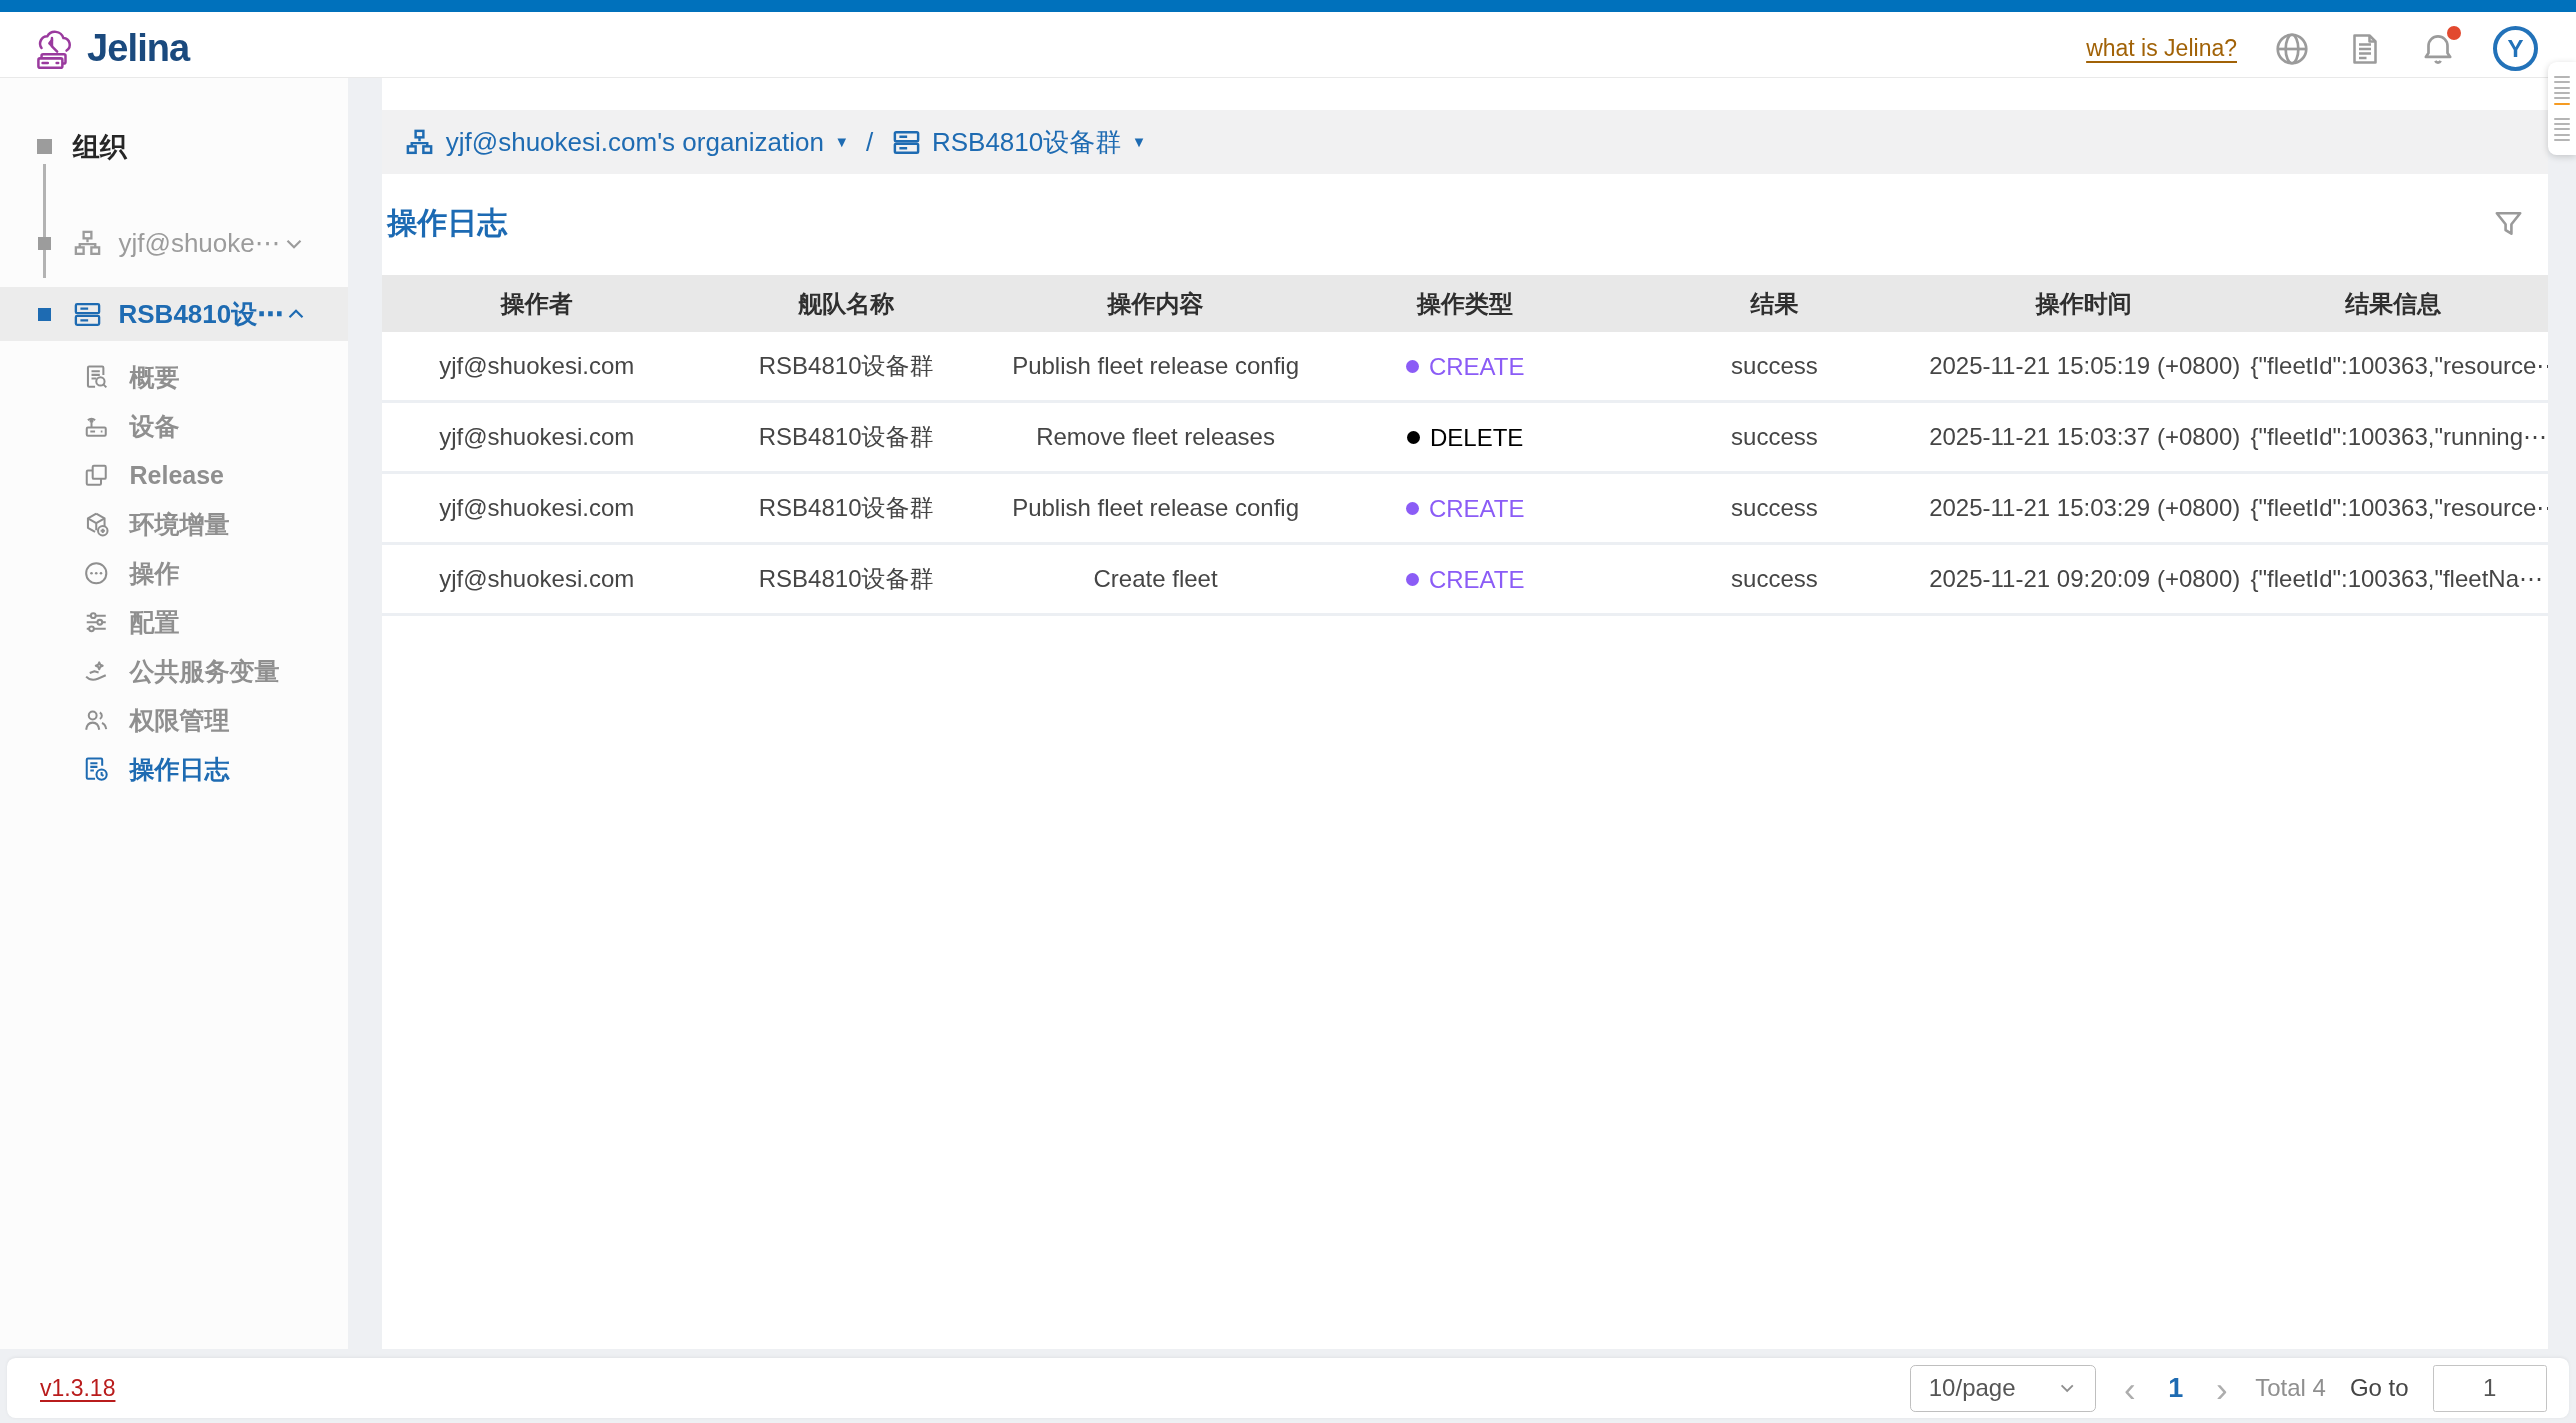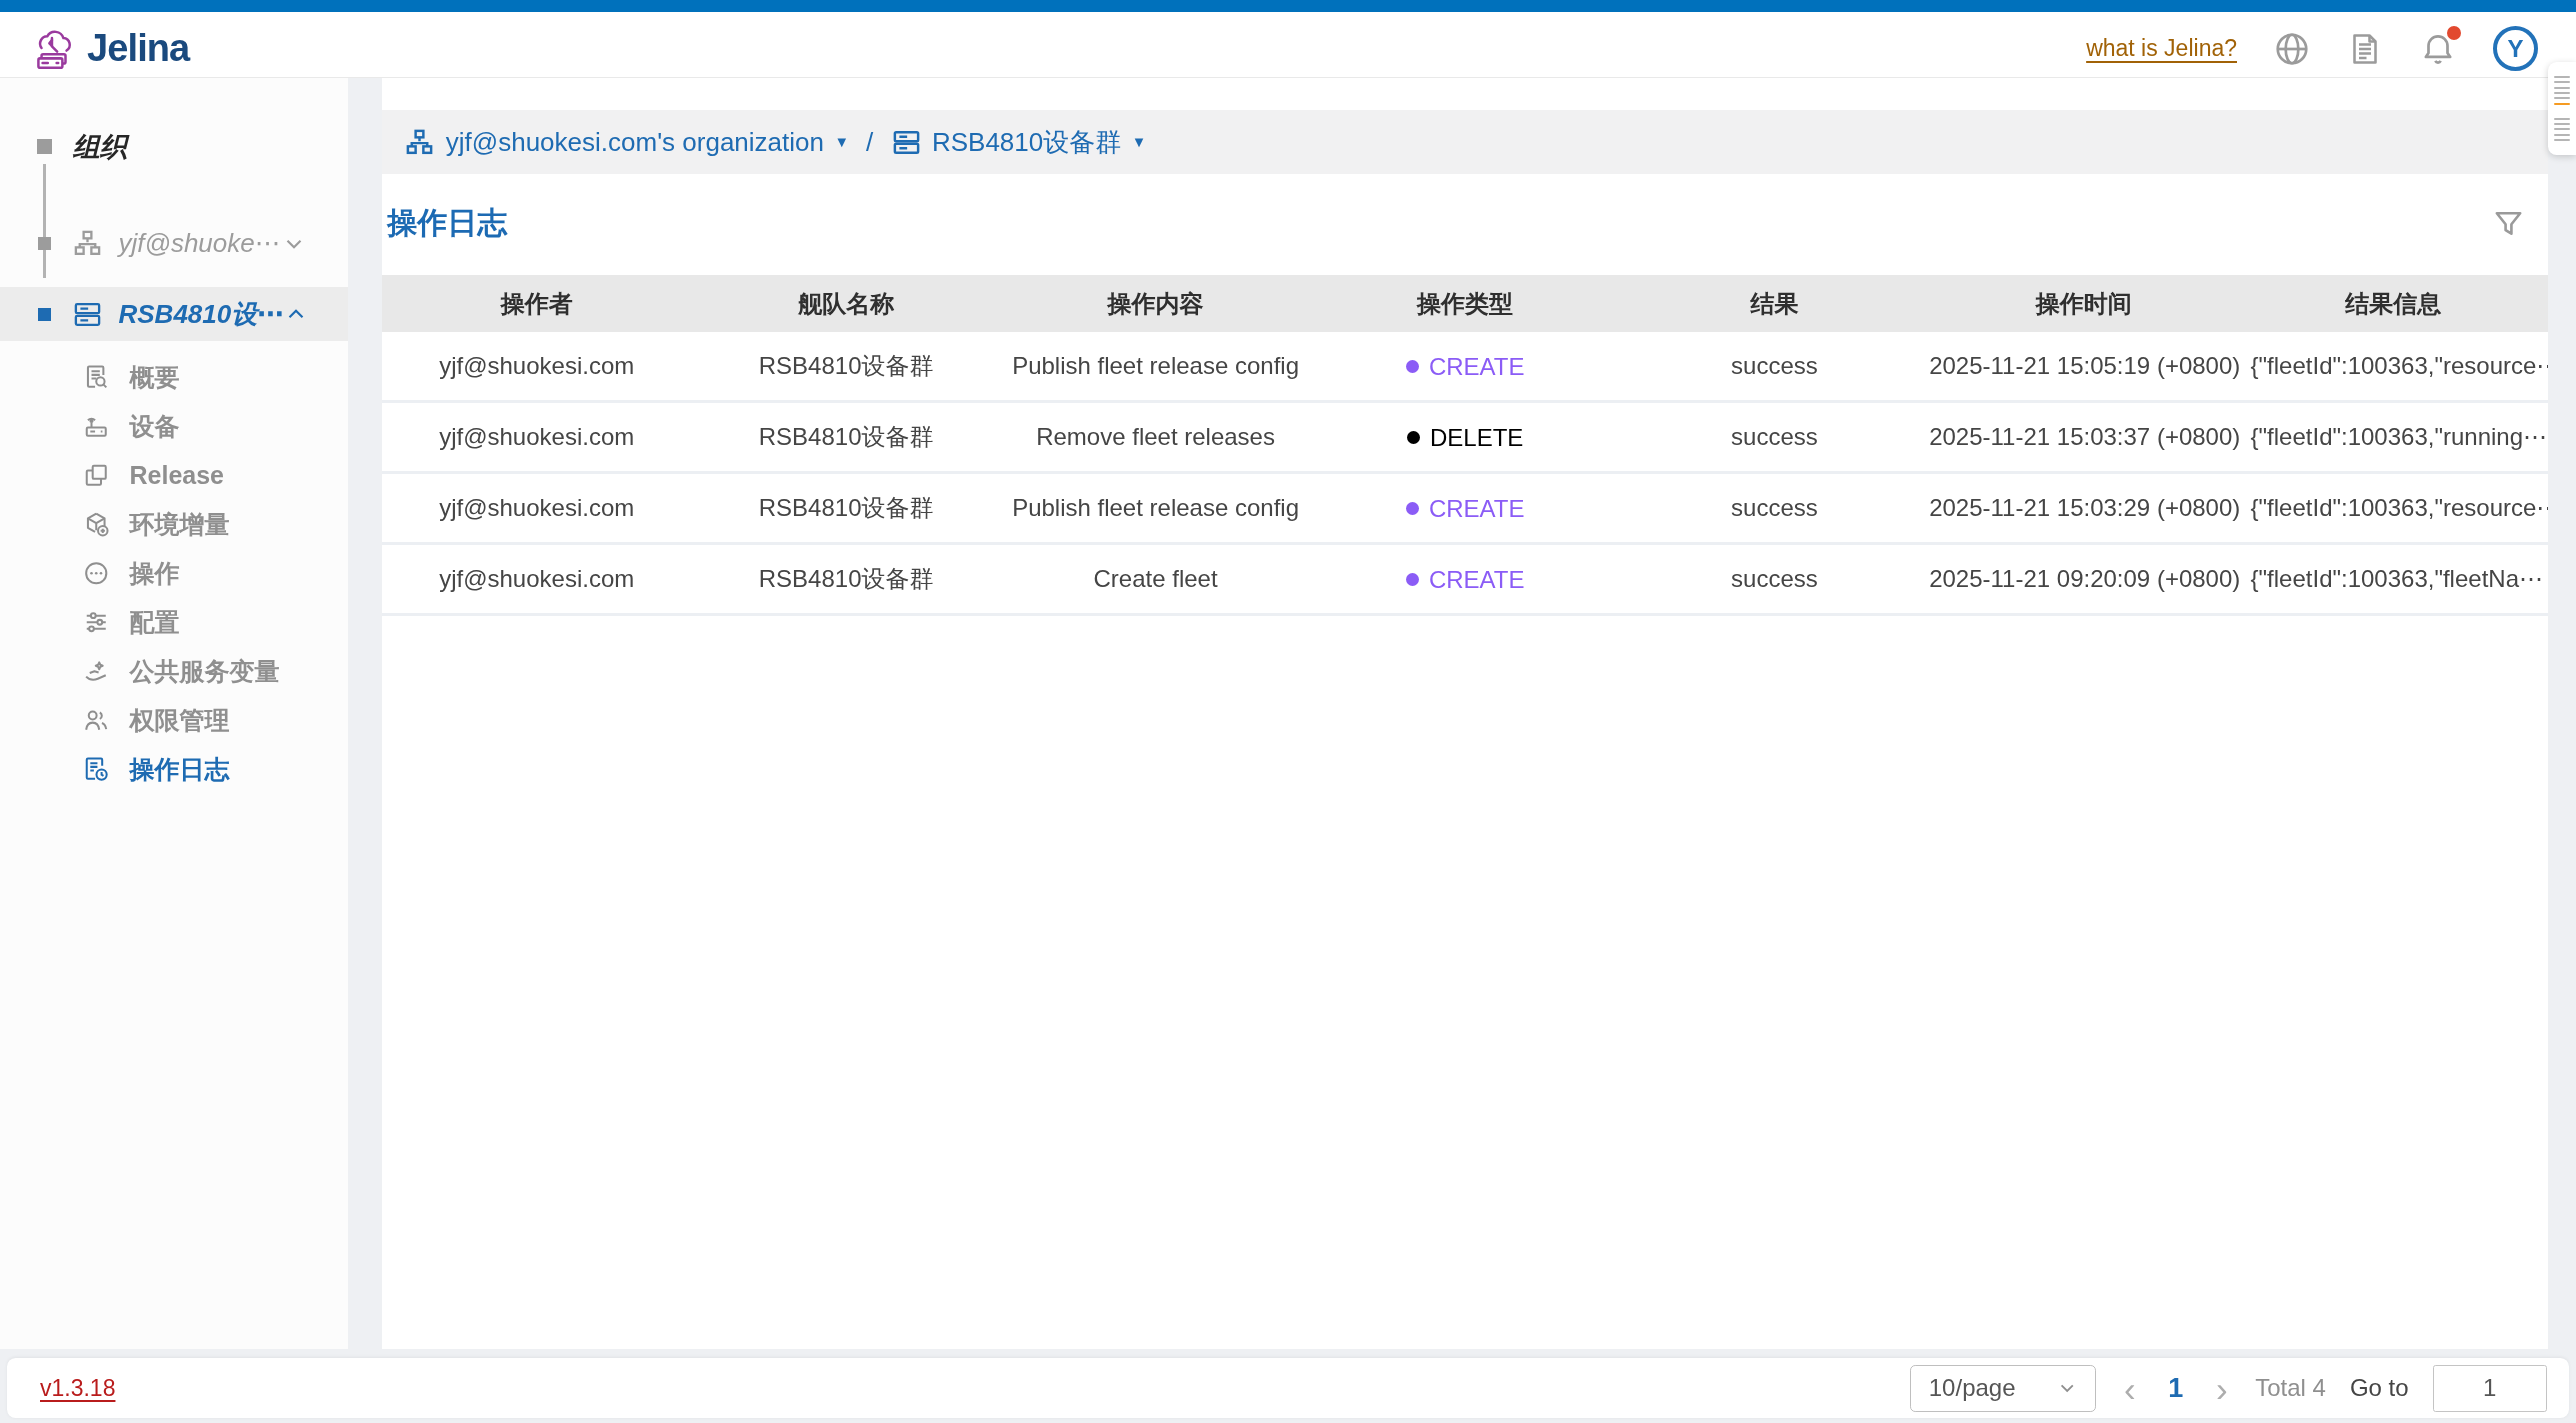--- a/index.html
+++ b/index.html
@@ -27,21 +27,21 @@
   .bell-dot { position:absolute; top:-3.5px; right:-3.5px; width:14px; height:14px; border-radius:50%; background:#e2492f; }
   .avatar {
     width:45px; height:45px; border-radius:50%; border:4.3px solid #2272b9; background:#fff;
     display:flex; align-items:center; justify-content:center;
     color:#2272b9; font-size:24px; font-weight:700; cursor:pointer;
   }
 
   
   .sidebar { position:absolute; top:78px; left:0; width:348px; height:1271px; background:#fcfcfc; }
   .tree-line { position:absolute; left:43px; top:86px; width:2.6px; height:114px; background:#b3b3b3; }
-  .tree-node { position:absolute; left:0; width:100%; display:flex; align-items:center; cursor:pointer;font-style:italic; }
+  .tree-node { position:absolute; left:0; width:100%; display:flex; align-items:center; cursor:pointer; }
   .node-root { top:48px; height:41px; }
   .node-org  { top:145px; height:41px; }
   .node-fleet{ top:209px; height:54px; background:#ececec; }
   .bullet { flex:0 0 auto; }
   .b-root { width:14.7px; height:14.7px; background:#9c9c9c; margin-left:37px; }
   .b-org  { width:13px; height:13px; background:#9c9c9c; margin-left:38px; }
   .b-fleet{ width:13px; height:13px; background:#1e6bb2; margin-left:38px; }
   .node-label-root { font-size:27px; font-weight:700; color:#262626; margin-left:21px; }
   .node-icon { margin-left:21px; }
   .node-label { font-size:26px; margin-left:15.5px; white-space:nowrap; }

